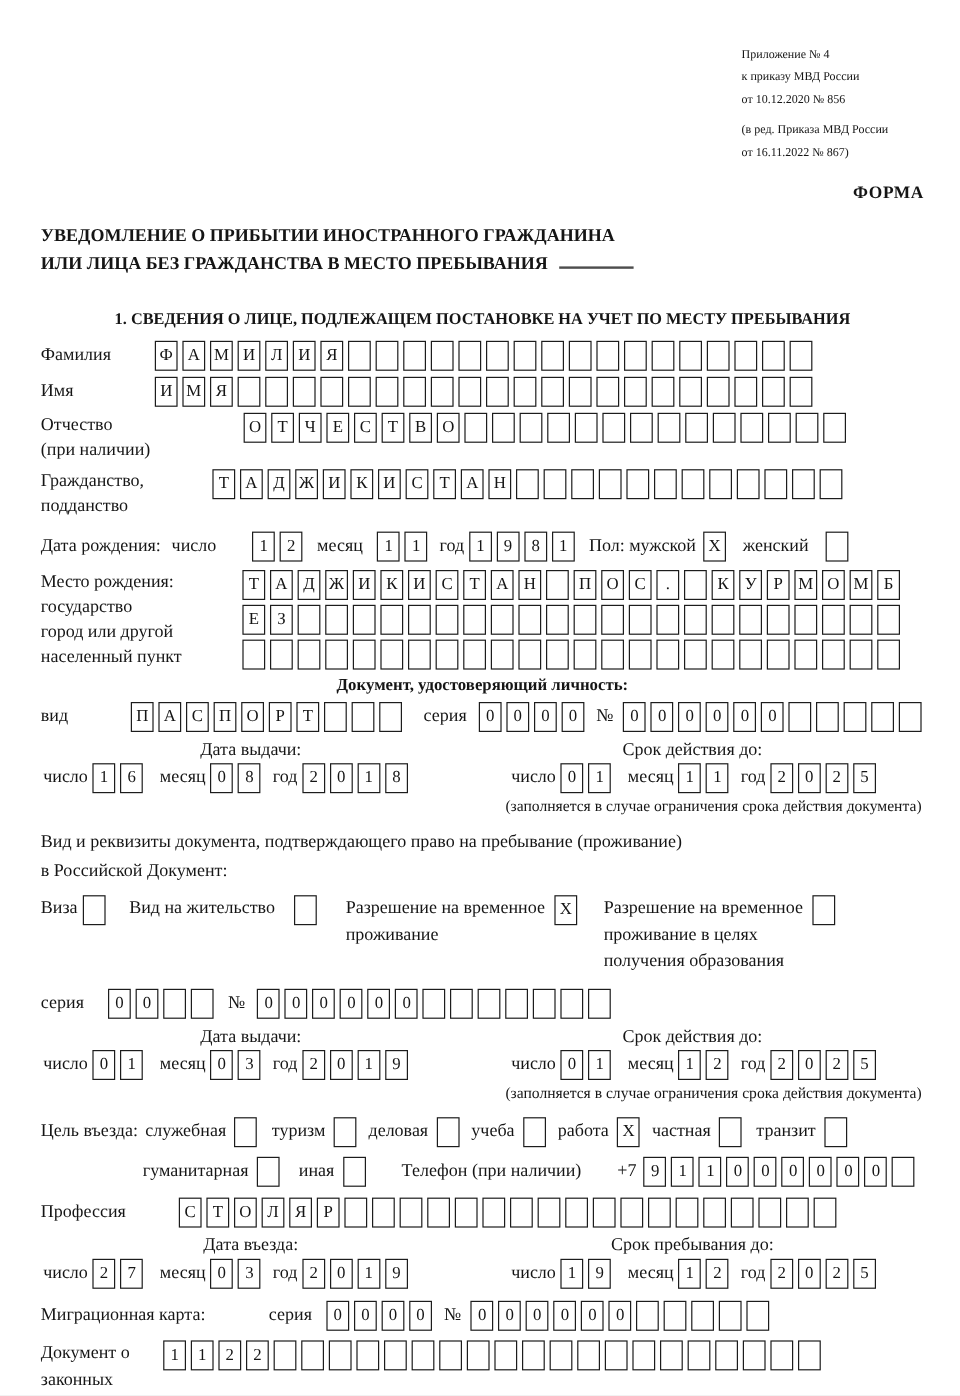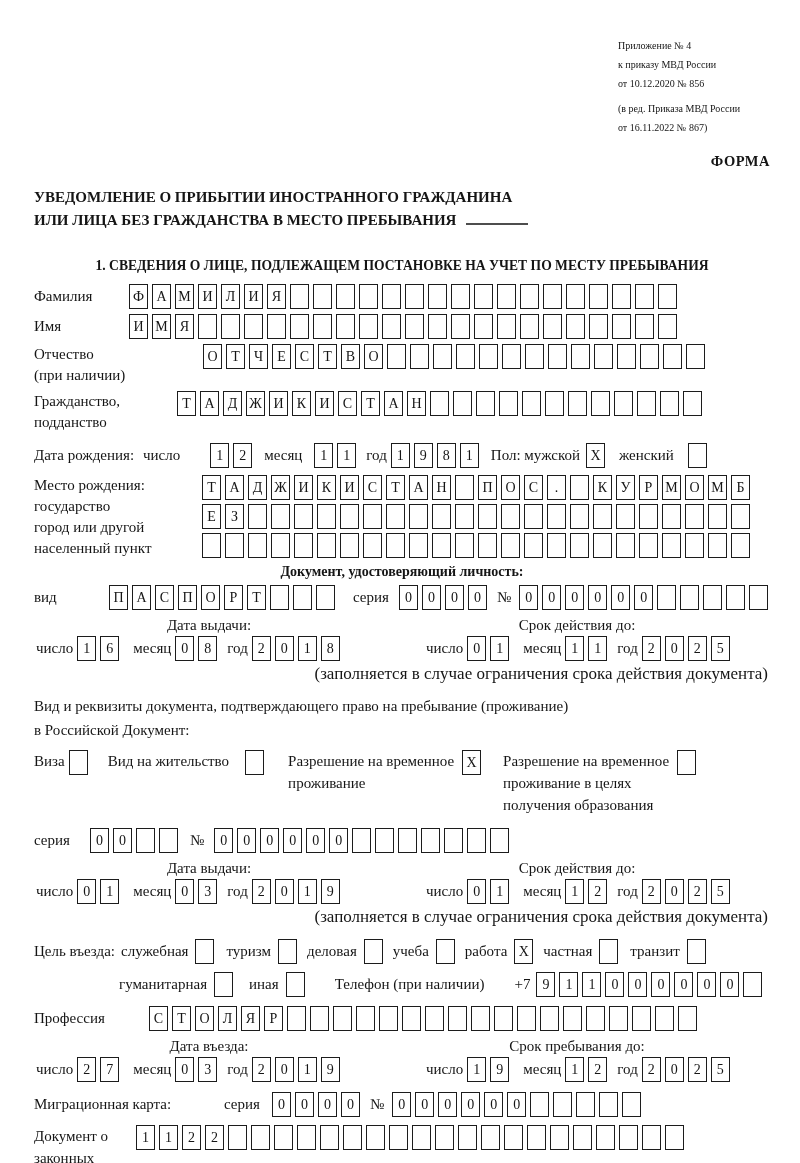--- a/index.html
+++ b/index.html
@@ -35,21 +35,21 @@
   .ctr-bold { text-align:center; font-weight:bold; font-size:14px; margin-top:8px; }
 
   .dpair { margin-top:7px; }
   .dheads { display:flex; }
   .dheads .h1 { width:350px; text-align:center; }
   .dheads .h2 { flex:1; text-align:center; }
   .dlines { display:flex; margin-top:2px; align-items:center; }
   .dcol1 { width:350px; display:flex; align-items:center; padding-left:32px; box-sizing:border-box; }
   .dcol2 { flex:1; display:flex; align-items:center; padding-left:42px; box-sizing:border-box; }
   .dlbl { margin-right:4px; }
-  .note { font-size:17px; text-align:right; margin-top:3px; padding-right:2px; }
+  .note { font-size:13px; text-align:right; margin-top:3px; padding-right:2px; }
 
   .intro { margin-top:10px; line-height:24px; }
 
   .rtypes { display:flex; align-items:flex-start; margin-top:8px; }
   .rtype { display:flex; align-items:flex-start; }
   .rtype .tlabel { text-align:left; line-height:22px; }
   .rtype .cell { margin-left:8px; }
 
   .pitem { display:flex; align-items:center; }
   .pitem .cell { margin-left:7px; }

